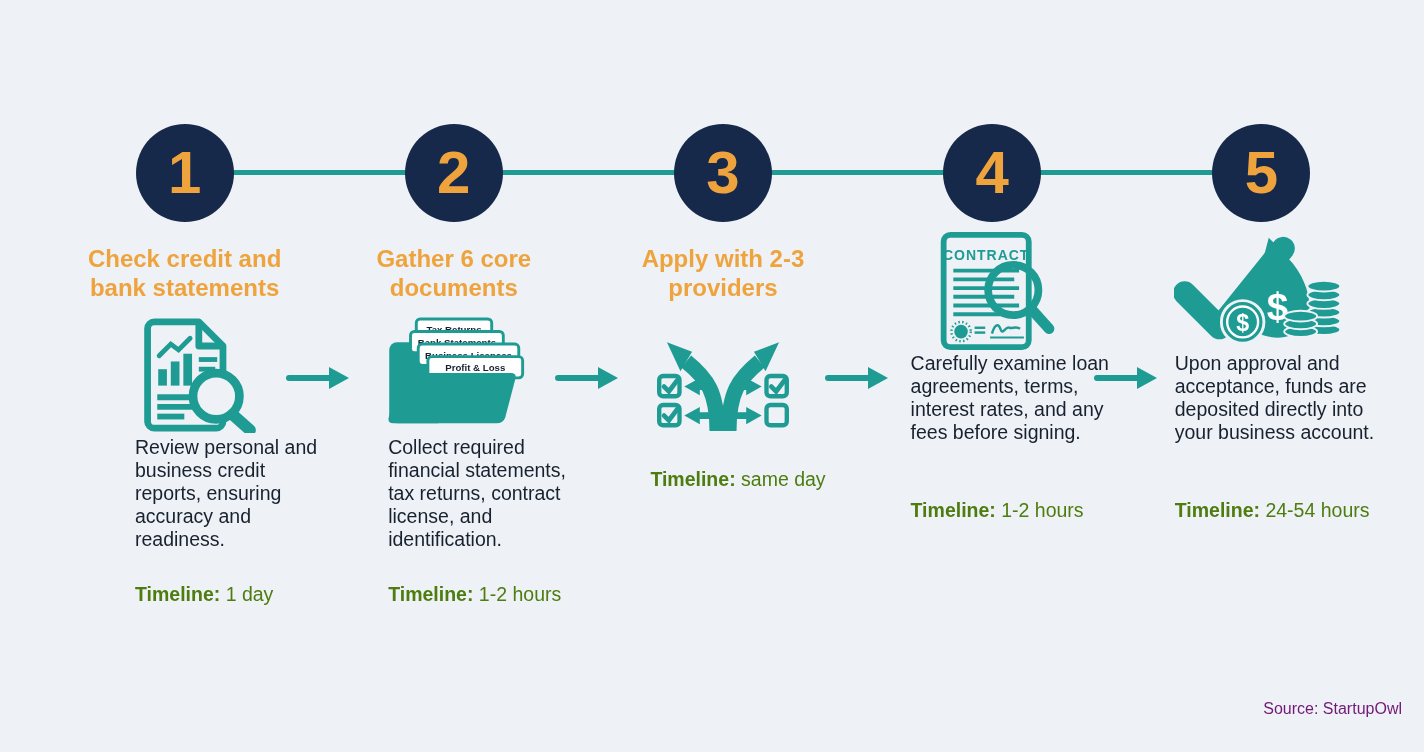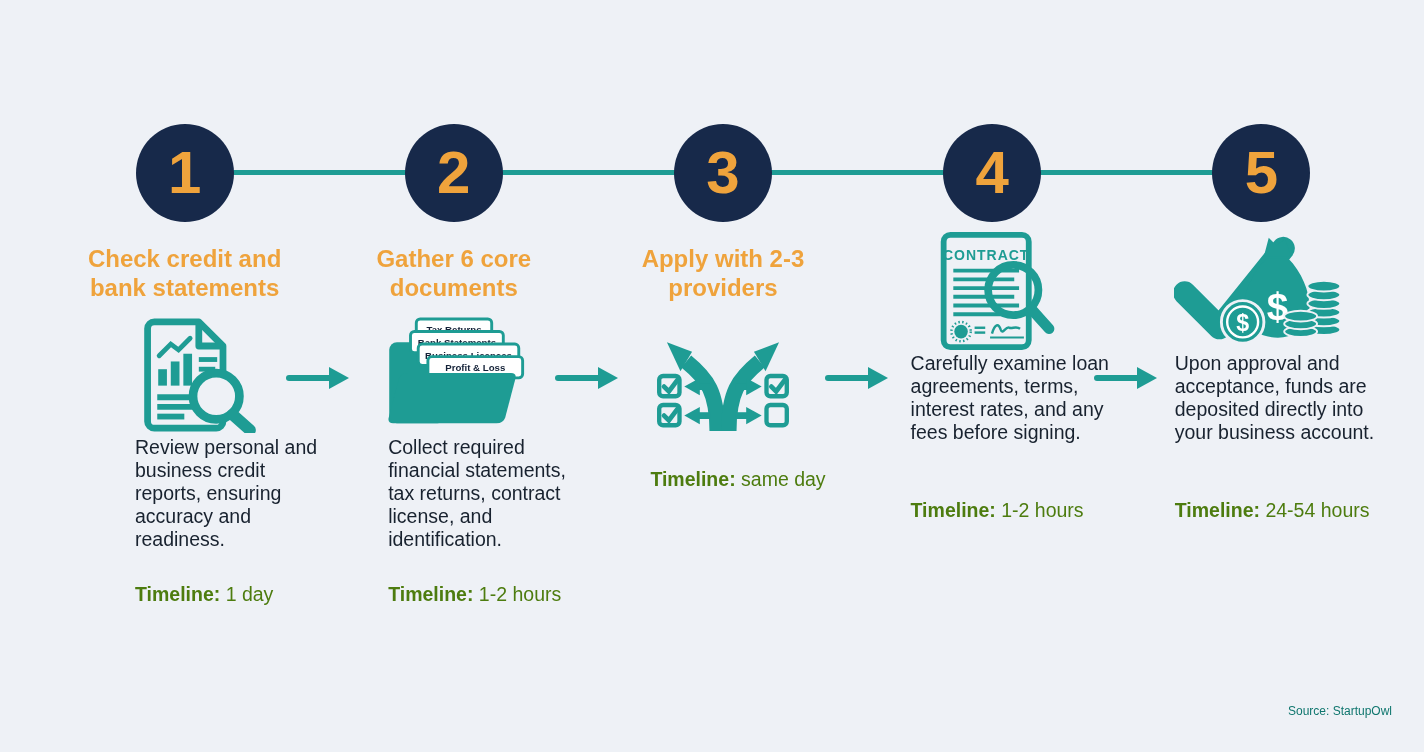--- a/index.html
+++ b/index.html
@@ -42,22 +42,22 @@
     margin-top:32px; width:240px; align-self:flex-start;
     font-size:19.5px; color:#4d7c0f;
   }
   .step-timeline b { font-weight:bold; }
   .step-col:nth-child(1) .step-desc, .step-col:nth-child(1) .step-timeline { margin-left:85px; }
   .step-col:nth-child(2) .step-desc, .step-col:nth-child(2) .step-timeline { margin-left:69px; }
   .step-col:nth-child(3) .step-desc, .step-col:nth-child(3) .step-timeline { margin-left:62px; }
   .step-col:nth-child(4) .step-desc, .step-col:nth-child(4) .step-timeline { margin-left:53px; }
   .step-col:nth-child(5) .step-desc, .step-col:nth-child(5) .step-timeline { margin-left:48px; }
   .source {
-    position:absolute; right:32px; bottom:34px;
-    font-size:12px; color:#0f766e;
+    position:absolute; right:22px; bottom:34px;
+    font-size:16px; color:#701a75;
   }
   svg text { font-family:"Liberation Sans", sans-serif; }
   .folder-label { font-size:10px; font-weight:bold; fill:#142238; text-anchor:middle; }
 </style>
 </head>
 <body>
 
 <div class="steps-row">
 
   <div class="connector"></div>

